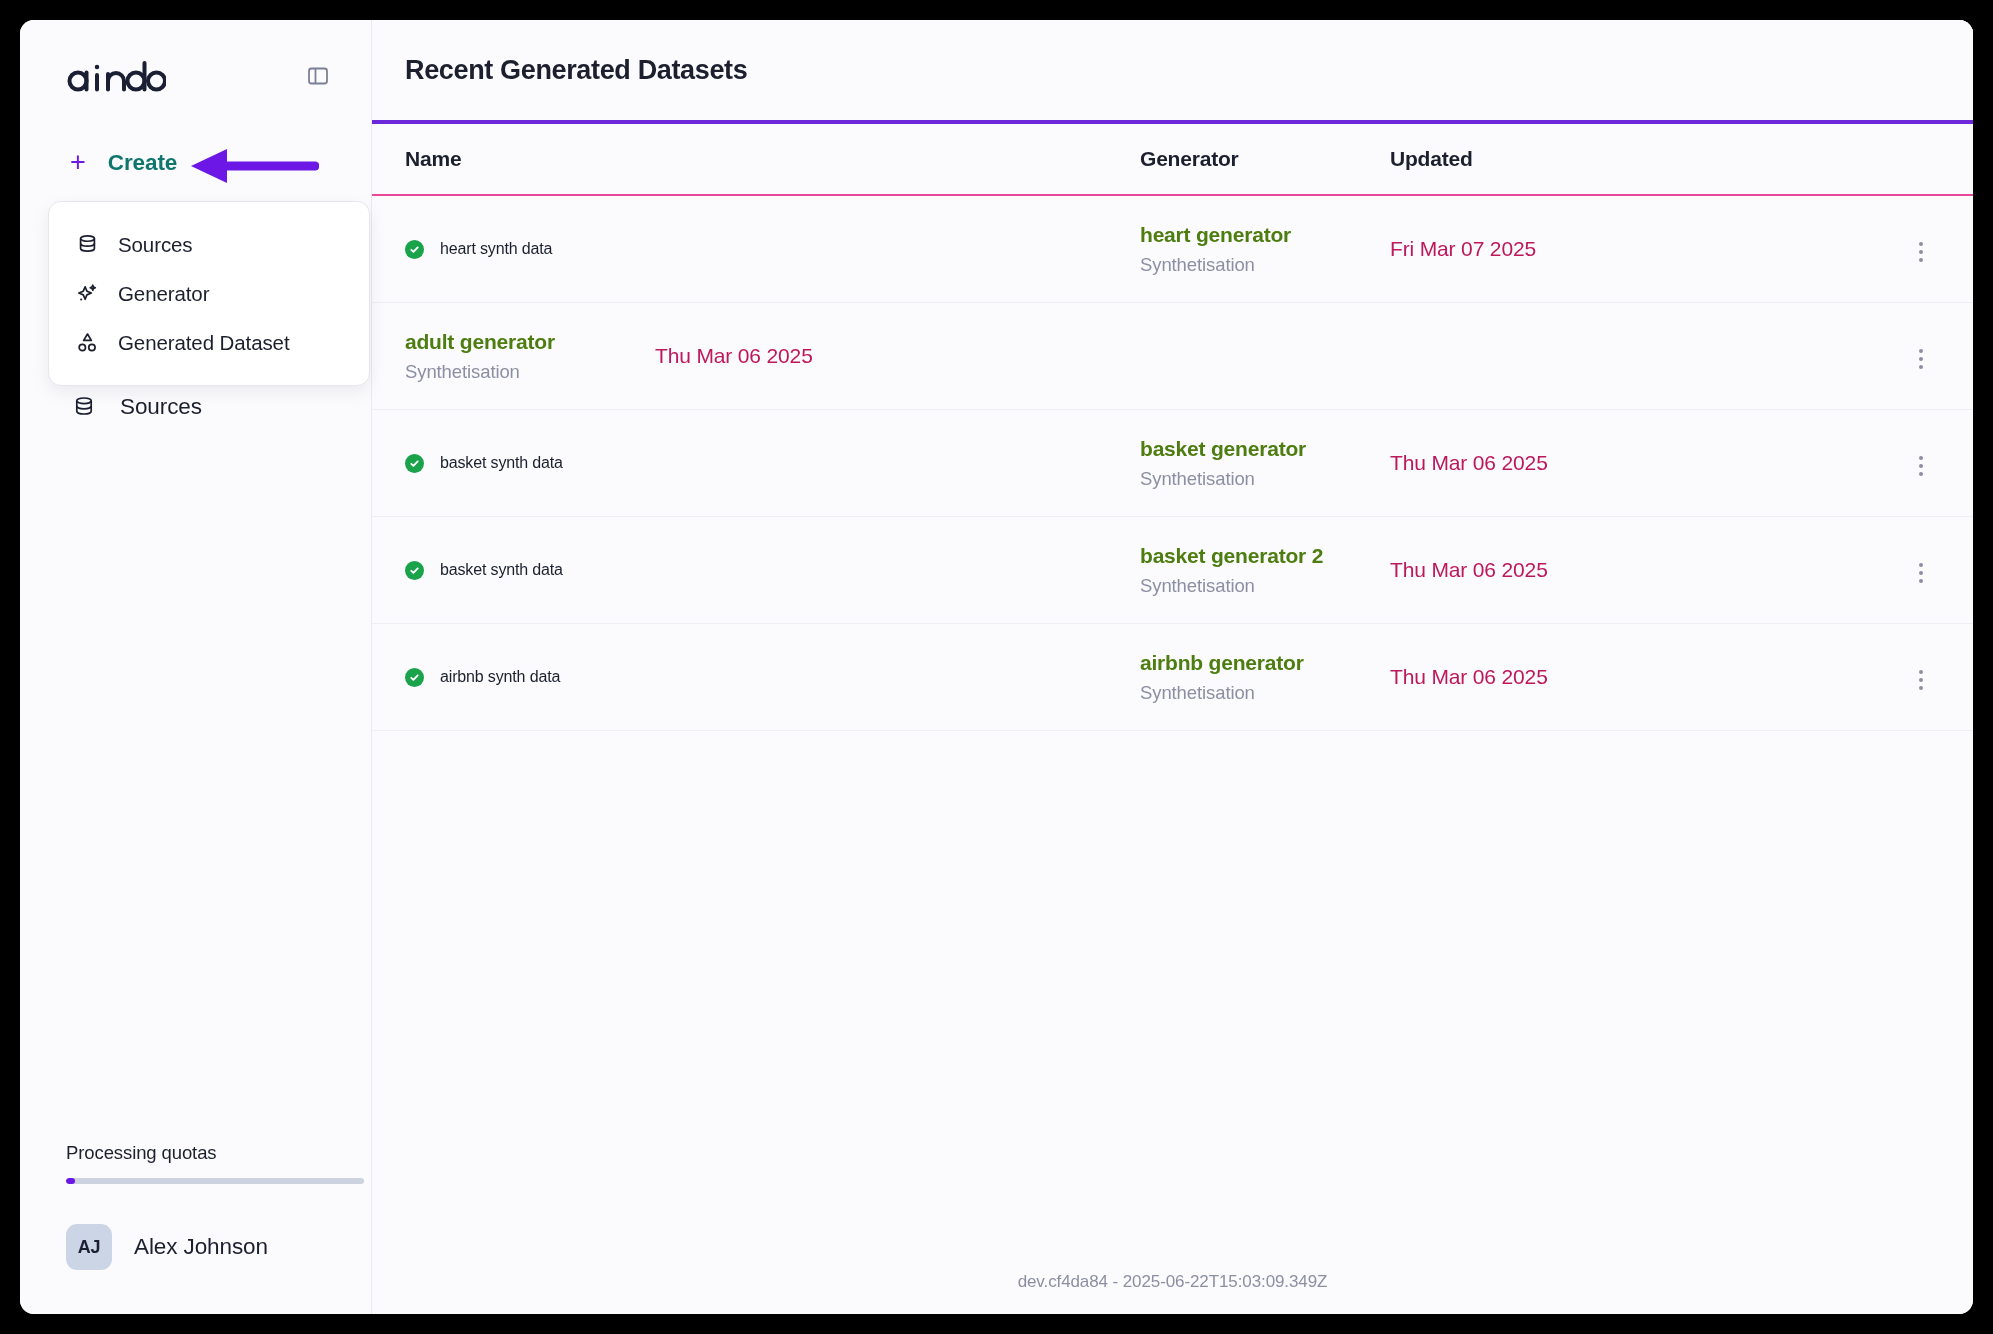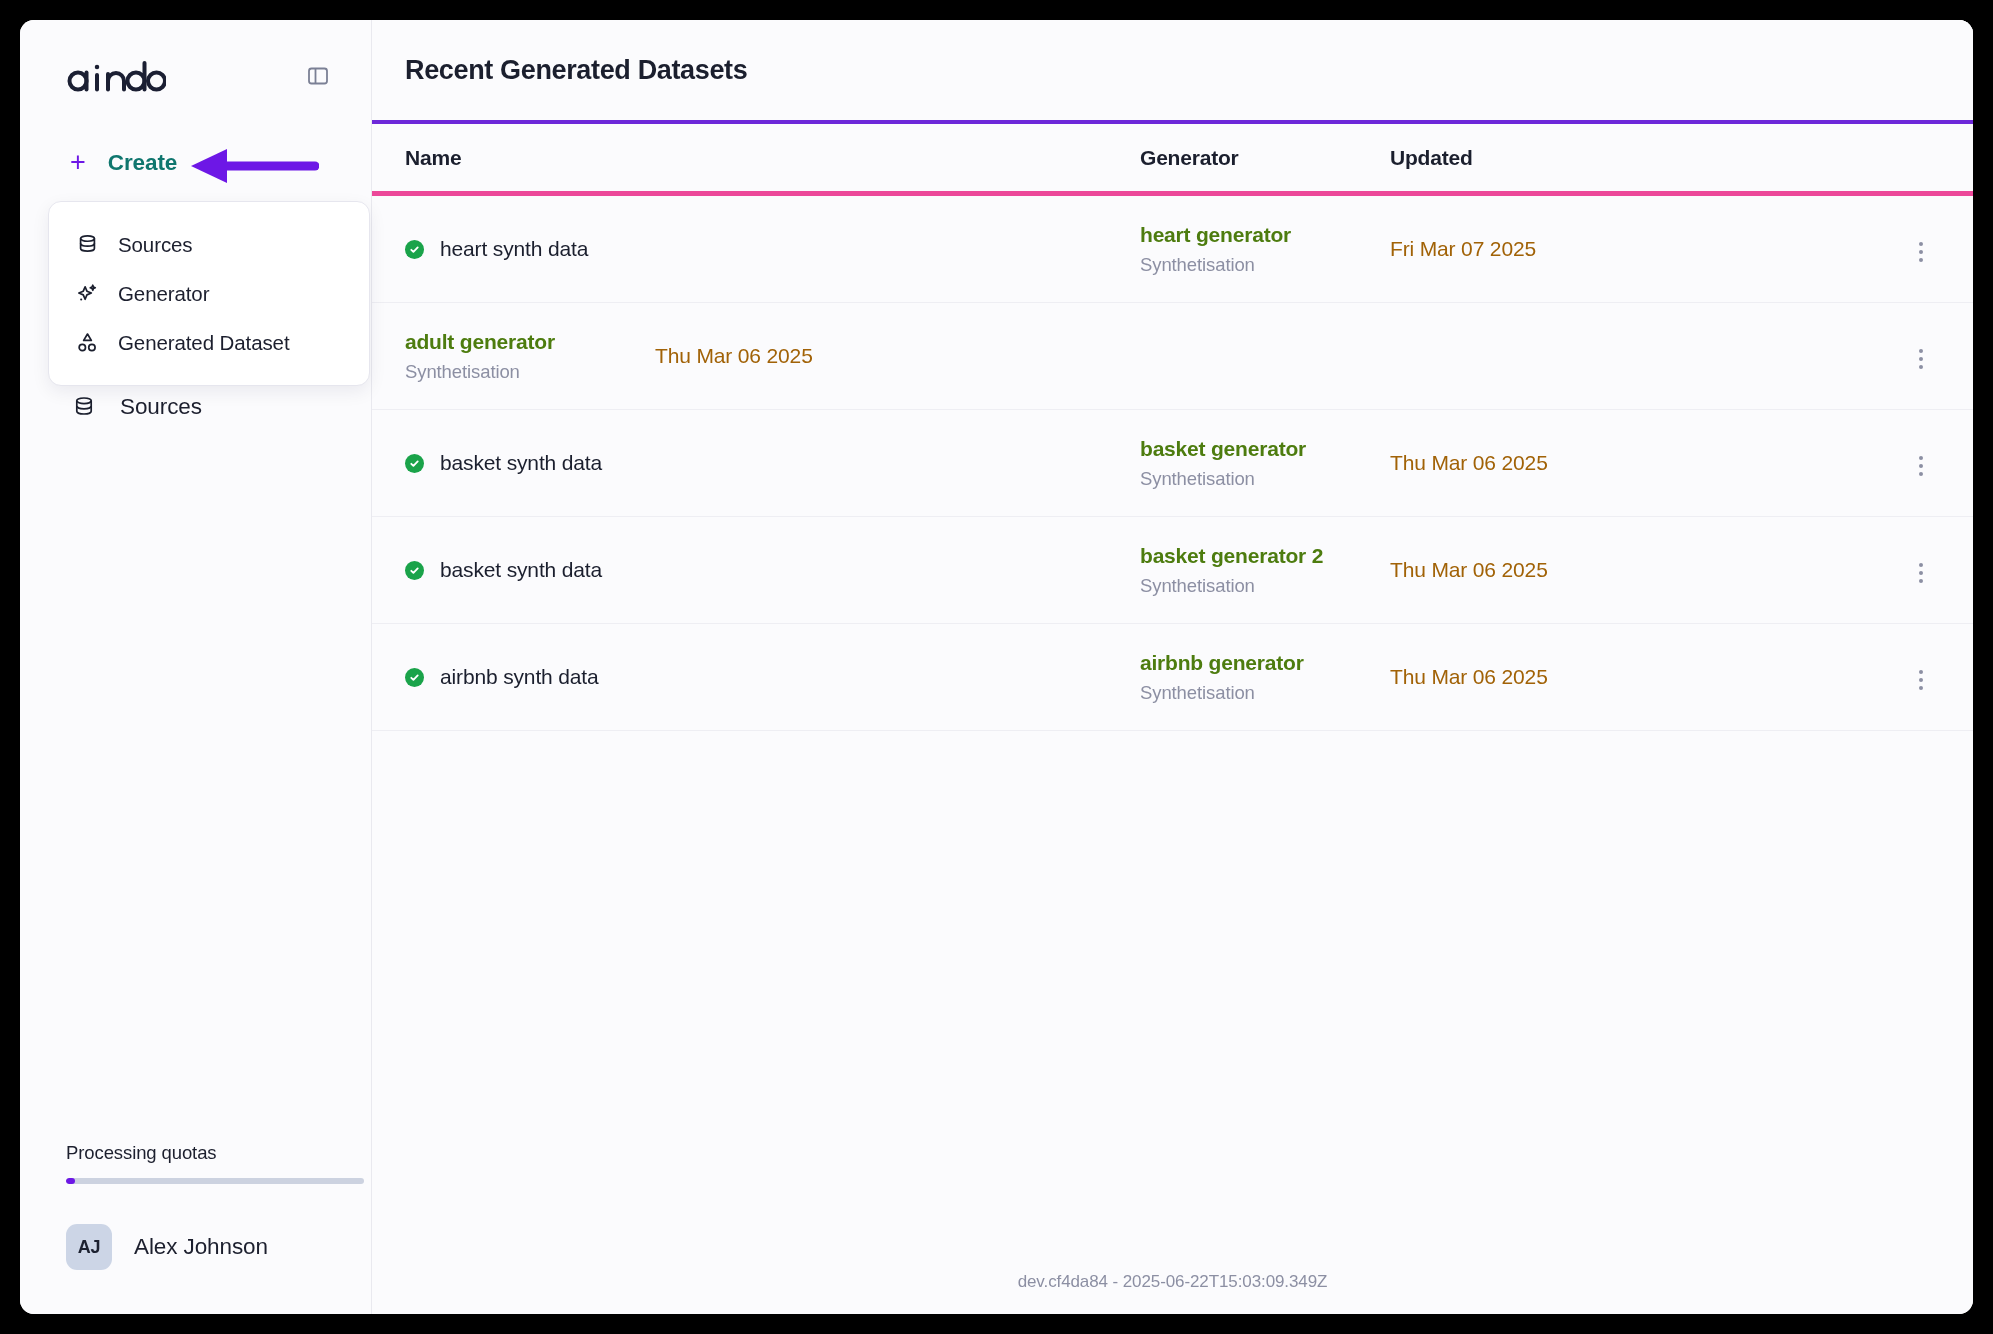--- a/index.html
+++ b/index.html
@@ -145,21 +145,21 @@
   }
   .page-title {
     font-size: 27px; font-weight: 700; color: #1b1f2e; letter-spacing: -0.35px;
   }
 
   .table-wrap { flex: 1 1 auto; position: relative; }
   .thead {
     display: flex; align-items: center;
     height: 72px;
     padding: 0 33px;
-    border-bottom: 5px solid #ec4899;
+    border-bottom: 2px solid #ec4899;
   }
   .th {
     font-size: 21px; font-weight: 700; color: #1b1f2e; letter-spacing: -0.2px;
   }
   .col-name { width: 735px; flex: 0 0 735px; }
   .col-gen  { width: 250px; flex: 0 0 250px; }
   .col-upd  { width: 270px; flex: 0 0 270px; }
   .col-act  { flex: 1 1 auto; text-align: right; }
 
   .trow {
@@ -170,30 +170,30 @@
     cursor: pointer;
   }
   .name-cell { display: flex; align-items: center; }
   .status-dot {
     width: 19px; height: 19px; border-radius: 50%;
     background: #1aa34a;
     display: flex; align-items: center; justify-content: center;
     margin-right: 16px;
     flex: 0 0 19px;
   }
-  .ds-name { font-size: 21px; color: #1b1f2e; letter-spacing: -0.15px; }
+  .ds-name { font-size: 16px; color: #1b1f2e; letter-spacing: -0.15px; }
   .gen-name {
     font-size: 21px; font-weight: 700; color: #4d7c0f; letter-spacing: -0.2px;
     display: block;
   }
   .gen-sub {
     font-size: 18.5px; color: #8c8fa3; letter-spacing: -0.1px;
     display: block; margin-top: 7px;
   }
-  .upd-date { font-size: 21px; color: #a16207; letter-spacing: -0.15px; }
+  .upd-date { font-size: 21px; color: #be185d; letter-spacing: -0.15px; }
   .kebab {
     width: 30px; height: 30px;
     display: inline-flex; flex-direction: column; align-items: center; justify-content: center;
     gap: 4px; cursor: pointer; margin-right: 4px;
   }
   .kebab i { width: 4px; height: 4px; border-radius: 50%; background: #8c8fa3; display:block; }
 
   .main-footer {
     height: 64px;
     display: flex; align-items: center; justify-content: center;

